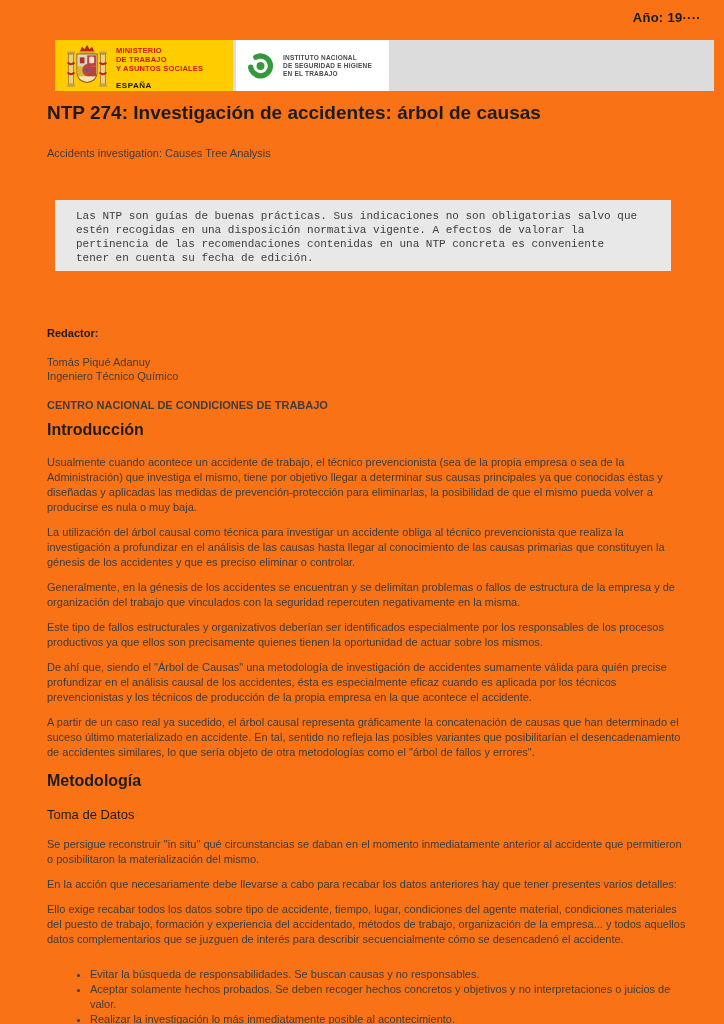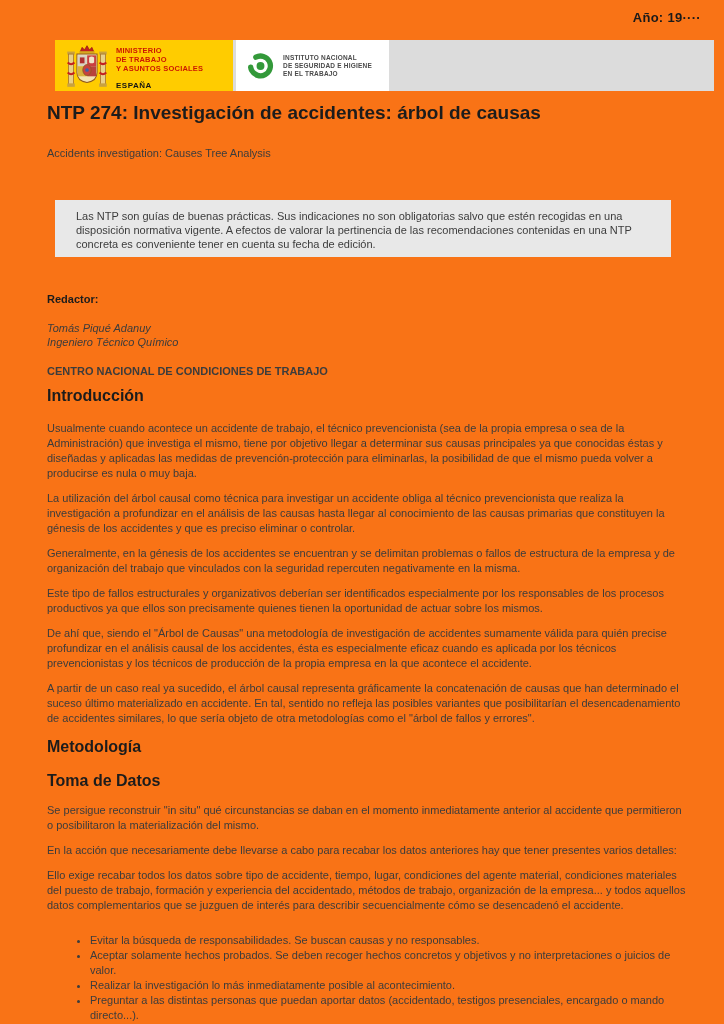--- a/index.html
+++ b/index.html
@@ -42,28 +42,28 @@
 
   
   .content {
     position:absolute; top:0; left:0; width:724px; box-sizing:border-box;
     padding:102px 34px 0 47px;
   }
   .title { font-size:19px; line-height:22px; font-weight:bold; color:#1c1c1c; margin:0; }
   .subtitles { margin-top:23px; font-size:11px; line-height:13.5px; color:#3c3c3c; }
   .notice {
     margin:39px 19px 0 8px; background:#e8e8e8;
-    padding:9px 32px 6px 21px; font-size:11px; line-height:14px; color:#3c3c3c;
+    padding:9px 32px 6px 21px; font-size:11px; line-height:14px; color:#3c3c3c;font-family:Liberation Mono, monospace;
   }
-  .redactor { margin-top:36px; font-size:11px; font-weight:bold; color:#1c1c1c; }
-  .author { margin-top:16px; font-size:11px; line-height:14px;font-style:italic; }
+  .redactor { margin-top:56px; font-size:11px; font-weight:bold; color:#1c1c1c; }
+  .author { margin-top:16px; font-size:11px; line-height:14px; }
   .center-name { margin-top:16px; font-size:11px;font-weight:bold; }
   h2.sec { font-size:16px; line-height:18px; color:#1c1c1c; margin:12px 0 0; font-weight:bold; }
   h2.sec.first { margin-top:10px; }
-  h3.subsec { font-size:16px; line-height:15px; color:#1c1c1c; margin:17px 0 0; font-weight:bold; }
+  h3.subsec { font-size:13px; line-height:15px; color:#1c1c1c; margin:17px 0 0; font-weight:normal; }
   p.body { font-size:11px; line-height:15px; margin:10px 0 0; }
   p.body.after-h { margin-top:16px; }
   p.body.after-h3 { margin-top:15px; }
   ul.bullets { margin:20px 0 0; padding:0 0 0 43px; list-style:disc; }
   ul.bullets li { font-size:11px; line-height:15px; color:#3c3c3c; }
 </style>
 </head>
 <body>
 
 <div class="page">

